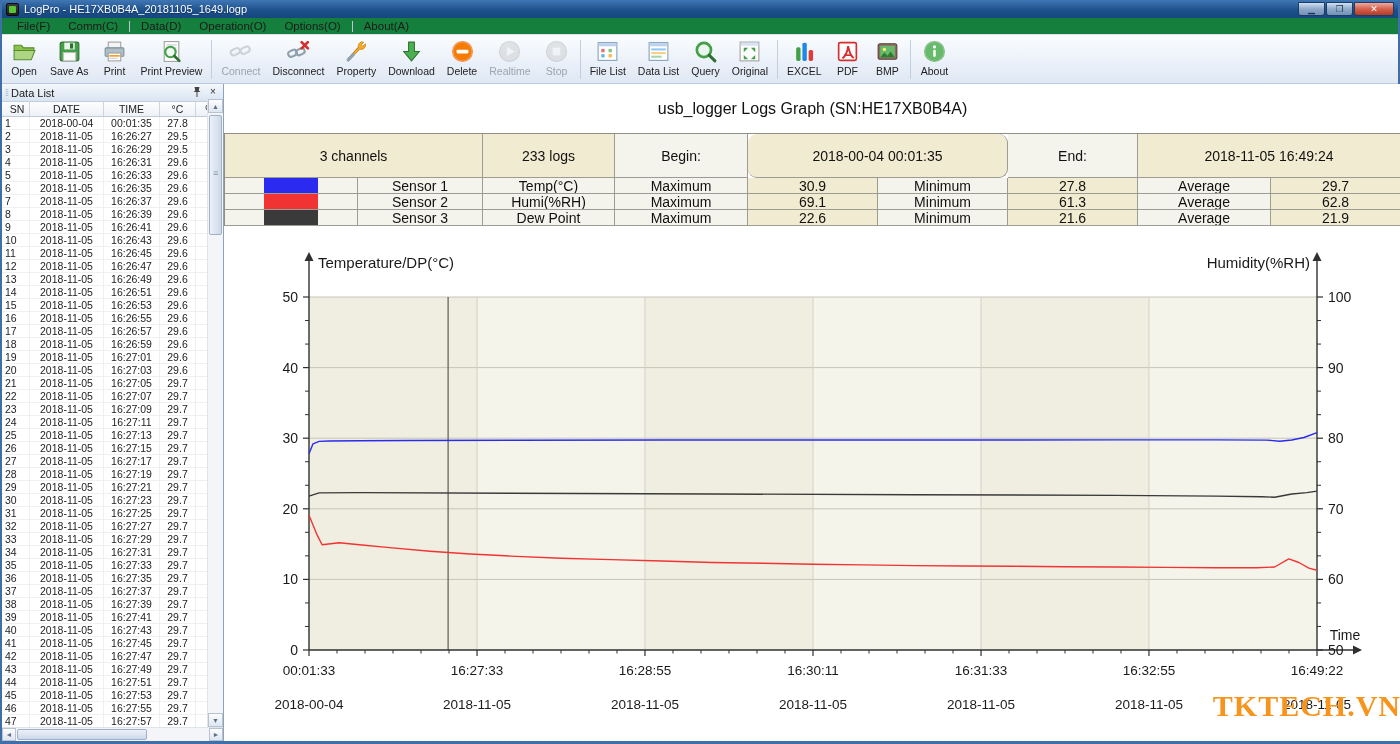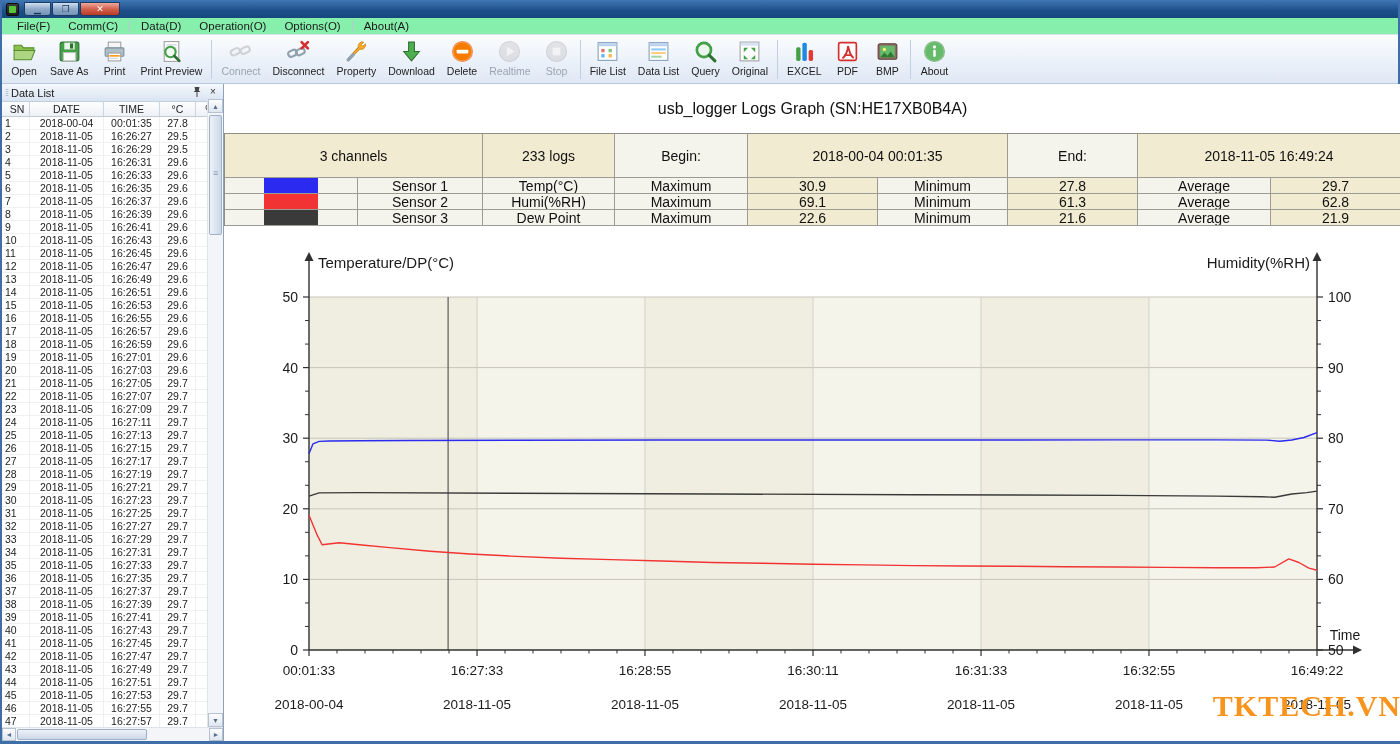--- a/index.html
+++ b/index.html
@@ -11,21 +11,21 @@
   
   .titlebar { height:18px; background:linear-gradient(#3f77b4,#1c4f8a 60%,#16477e); display:flex; align-items:center; padding:0 4px; color:#fff; font-size:11px; }
   .app-icon { width:13px; height:13px; border-radius:2px; background:linear-gradient(#3c3c3c,#1d1d1d); border:1px solid #0c0c0c; margin-right:5px; position:relative; flex:0 0 13px;}
   .app-icon::after { content:""; position:absolute; left:2px; top:2px; width:7px; height:7px; background:#58c438; border-radius:1px; }
   .title-text { flex:1; white-space:nowrap; overflow:hidden; text-shadow:0 1px 1px #0c3260; }
   .win-btns { display:flex; gap:1px; }
   .win-btn { width:27px; height:14px; border:1px solid #1b3c63; border-radius:0 0 3px 3px; background:linear-gradient(#cfe0f2,#8fa9c8 50%,#7393b8); color:#163257; font-size:9px; line-height:12px; text-align:center; }
   .win-btn.close { width:40px; background:linear-gradient(#f2a99e,#d2614c 50%,#b83b25); color:#fff; }
 
   
-  .menubar { height:17px; background:#86efac; border-bottom:1px solid #d8e2ef; display:flex; align-items:center; padding-left:6px; font-size:11.5px; color:#1a1a1a; }
+  .menubar { height:17px; background:#15803d; border-bottom:1px solid #d8e2ef; display:flex; align-items:center; padding-left:6px; font-size:11.5px; color:#1a1a1a; }
   .menu-item { padding:0 9px; height:17px; line-height:17px; }
   .menu-sep { width:1px; height:11px; background:#b9c6d6; margin:0 2px; }
 
   
   .toolbar { height:49px; background:linear-gradient(#fbfdfe,#eaf0f9 60%,#dfe8f4); border-bottom:1px solid #b9c9de; display:flex; align-items:stretch; padding:1px 2px 0 2px; }
   .tb-btn { display:flex; flex-direction:column; align-items:center; justify-content:flex-start; padding:3px 6px 1px 6px; border-radius:3px; min-width:40px; }
   .tb-btn .tb-icon { width:25px; height:25px; display:block; }
   .tb-btn .tb-label { font-size:10.5px; color:#222; margin-top:1px; white-space:nowrap; }
   .tb-btn.disabled .tb-label { color:#9aa4b0; }
   .tb-btn.disabled .tb-icon { opacity:.4; filter:grayscale(1); }
@@ -76,20 +76,21 @@
   .chart-wrap svg { display:block; }
   .watermark { position:absolute; right:0; bottom:3px; font-family:"Liberation Serif", serif; font-weight:bold; font-size:30px; color:#f7941d; letter-spacing:1px; }
 </style>
 </head>
 <body>
 
 <div class="window">
 
   <div class="titlebar">
     <span class="app-icon"></span>
+    <span class="title-text">LogPro - HE17XB0B4A_20181105_1649.logp</span>
     <div class="win-btns">
       <div class="win-btn">▁</div>
       <div class="win-btn">❐</div>
       <div class="win-btn close">✕</div>
     </div>
   </div>
 
   <div class="menubar" id="menubar">
       <div class="menu-item">File(F)</div>
       <div class="menu-item">Comm(C)</div>
@@ -582,21 +583,21 @@
         <div class="sb-btn" style="right:0;">►</div>
       </div>
     </div>
 
     <div class="main">
       <div class="graph-title">usb_logger Logs Graph (SN:HE17XB0B4A)</div>
       <div class="summary" id="summary">
           <div class="sum-cell tone-beige hdr" style="grid-column: span 2;">3 channels</div>
           <div class="sum-cell tone-beige hdr">233 logs</div>
           <div class="sum-cell tone-light hdr">Begin:</div>
-          <div class="sum-cell tone-beige hdr" style="grid-column: span 2;">2018-00-04 00:01:35</div>
+          <div class="sum-cell tone-beige hdr" style="grid-column: span 2; border-radius: 9px;">2018-00-04 00:01:35</div>
           <div class="sum-cell tone-light hdr">End:</div>
           <div class="sum-cell tone-beige hdr" style="grid-column: span 2;">2018-11-05 16:49:24</div>
           <div class="sum-cell tone-light">
             <div class="swatch" style="background: rgb(42, 42, 240);"></div>
           </div>
           <div class="sum-cell tone-light">Sensor 1</div>
           <div class="sum-cell tone-light">Temp(°C)</div>
           <div class="sum-cell tone-light">Maximum</div>
           <div class="sum-cell tone-beige">30.9</div>
           <div class="sum-cell tone-light">Minimum</div>

